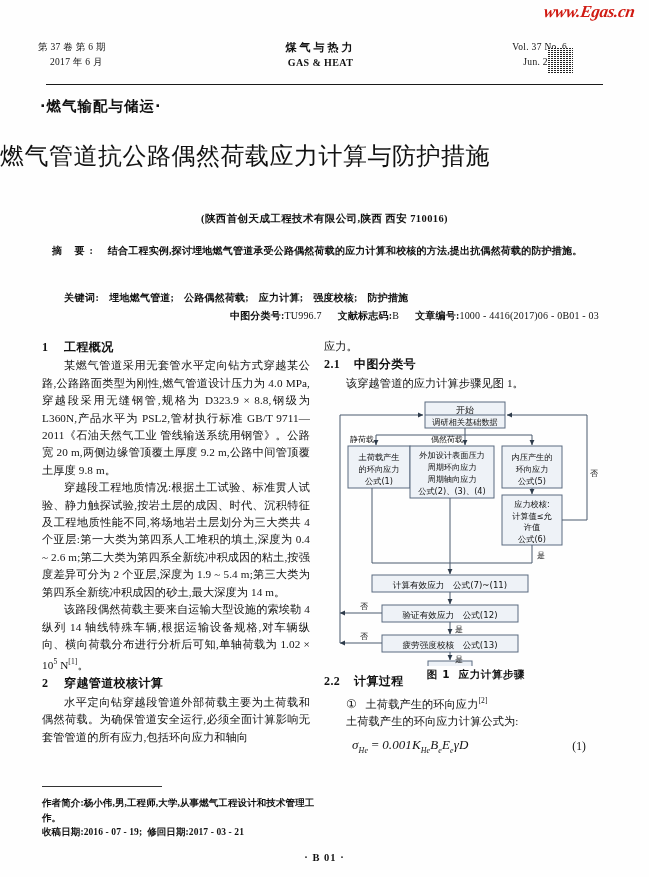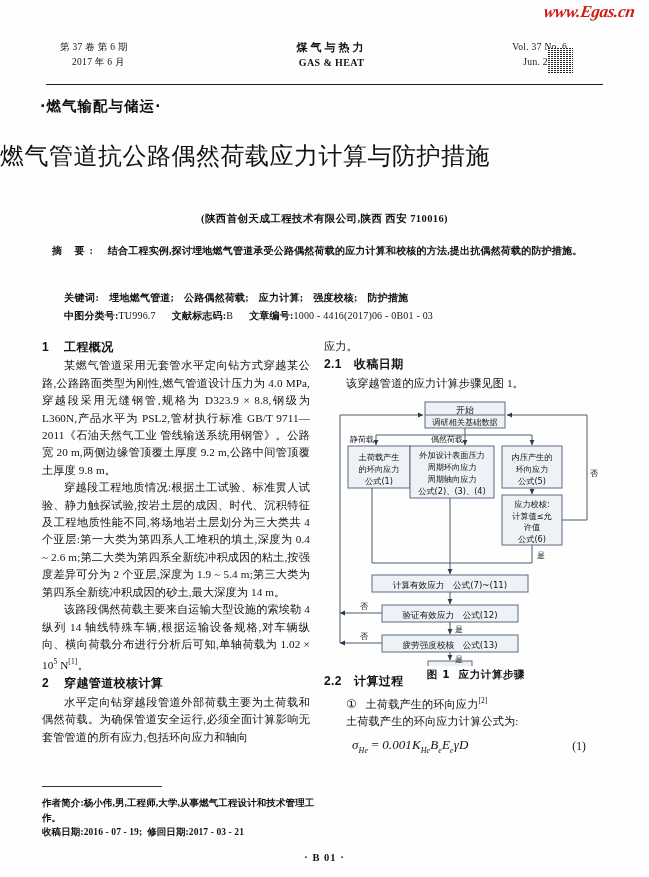--- a/index.html
+++ b/index.html
@@ -30,21 +30,21 @@
     font-weight: bold;
     font-size: 17px;
     color: #d01a12;
     letter-spacing: -0.3px;
     transform: skewX(-8deg);
   }
 
   
   .runhead {
     position: absolute;
-    left: 60px;
+    left: 38px;
     right: 46px;
     top: 40px;
     height: 42px;
     font-family: Liberation Serif, serif;
   }
   .rh-left, .rh-center, .rh-right {
     position: absolute;
     font-size: 9.5px;
     line-height: 15px;
     letter-spacing: 0.3px;
@@ -139,38 +139,38 @@
     left: 64px;
     right: 50px;
     top: 289px;
     font-size: 10px;
     line-height: 17px;
     font-weight: bold;
     letter-spacing: 0.2px;
   }
   .kw .lbl { letter-spacing: 0.5px; }
   .kw .sep { display: inline-block; width: 10px; }
-  .clsrow { margin-top: 1px; }
+  .clsrow { margin-top: 1px; text-align: right; }
   .clsrow .gap { display: inline-block; width: 16px; }
   .norm { font-weight: normal; }
 
   
   .col {
     position: absolute;
     top: 338px;
     width: 268px;
     font-size: 11.2px;
     line-height: 17.4px;
     text-align: justify;
     letter-spacing: 0.1px;
   }
   .col-left  { left: 42px; }
   .col-right { left: 324px; }
   .h2 {
-    font-family: Liberation Sans, sans-serif;
+    font-family: Liberation Serif, serif;
     font-weight: bold;
     font-size: 12px;
     letter-spacing: 0.4px;
     margin: 1px 0 1px 0;
   }
   .h2 .num { display: inline-block; min-width: 22px; }
   .h2 .num-w { display: inline-block; min-width: 30px; }
   .p { text-indent: 22px; margin: 0; }
   .p-ni { text-indent: 0; margin: 0; }
   .sup { font-size: 7.5px; vertical-align: super; }
@@ -304,21 +304,21 @@
     <p class="p"><span>该路段偶然荷载主要来自运输大型设施的索埃勒 4 纵列 14 轴线特殊车辆,根据运输设备规格,对车辆纵向、横向荷载分布进行分析后可知,单轴荷载为 1.02 × 10</span><span class="sup">5</span><span> N</span><span class="sup">[1]</span><span>。</span></p>
     <div class="h2">
       <span class="num">2</span><span>穿越管道校核计算</span>
     </div>
     <p class="p">水平定向钻穿越段管道外部荷载主要为土荷载和偶然荷载。为确保管道安全运行,必须全面计算影响无套管管道的所有应力,包括环向应力和轴向</p>
   </div>
 
   <div class="col col-right">
     <p class="p-ni">应力。</p>
     <div class="h2">
-      <span class="num-w">2.1</span><span>收稿日期</span>
+      <span class="num-w">2.1</span><span>中图分类号</span>
     </div>
     <p class="p">该穿越管道的应力计算步骤见图 1。</p>
 
     <div style="height:280px"></div>
 
     <div class="h2">
       <span class="num-w">2.2</span><span>计算过程</span>
     </div>
     <p class="p"><span class="circnum">①</span>&nbsp;&nbsp;&nbsp;<span>土荷载产生的环向应力</span><span class="sup">[2]</span></p>
     <p class="p">土荷载产生的环向应力计算公式为:</p>

